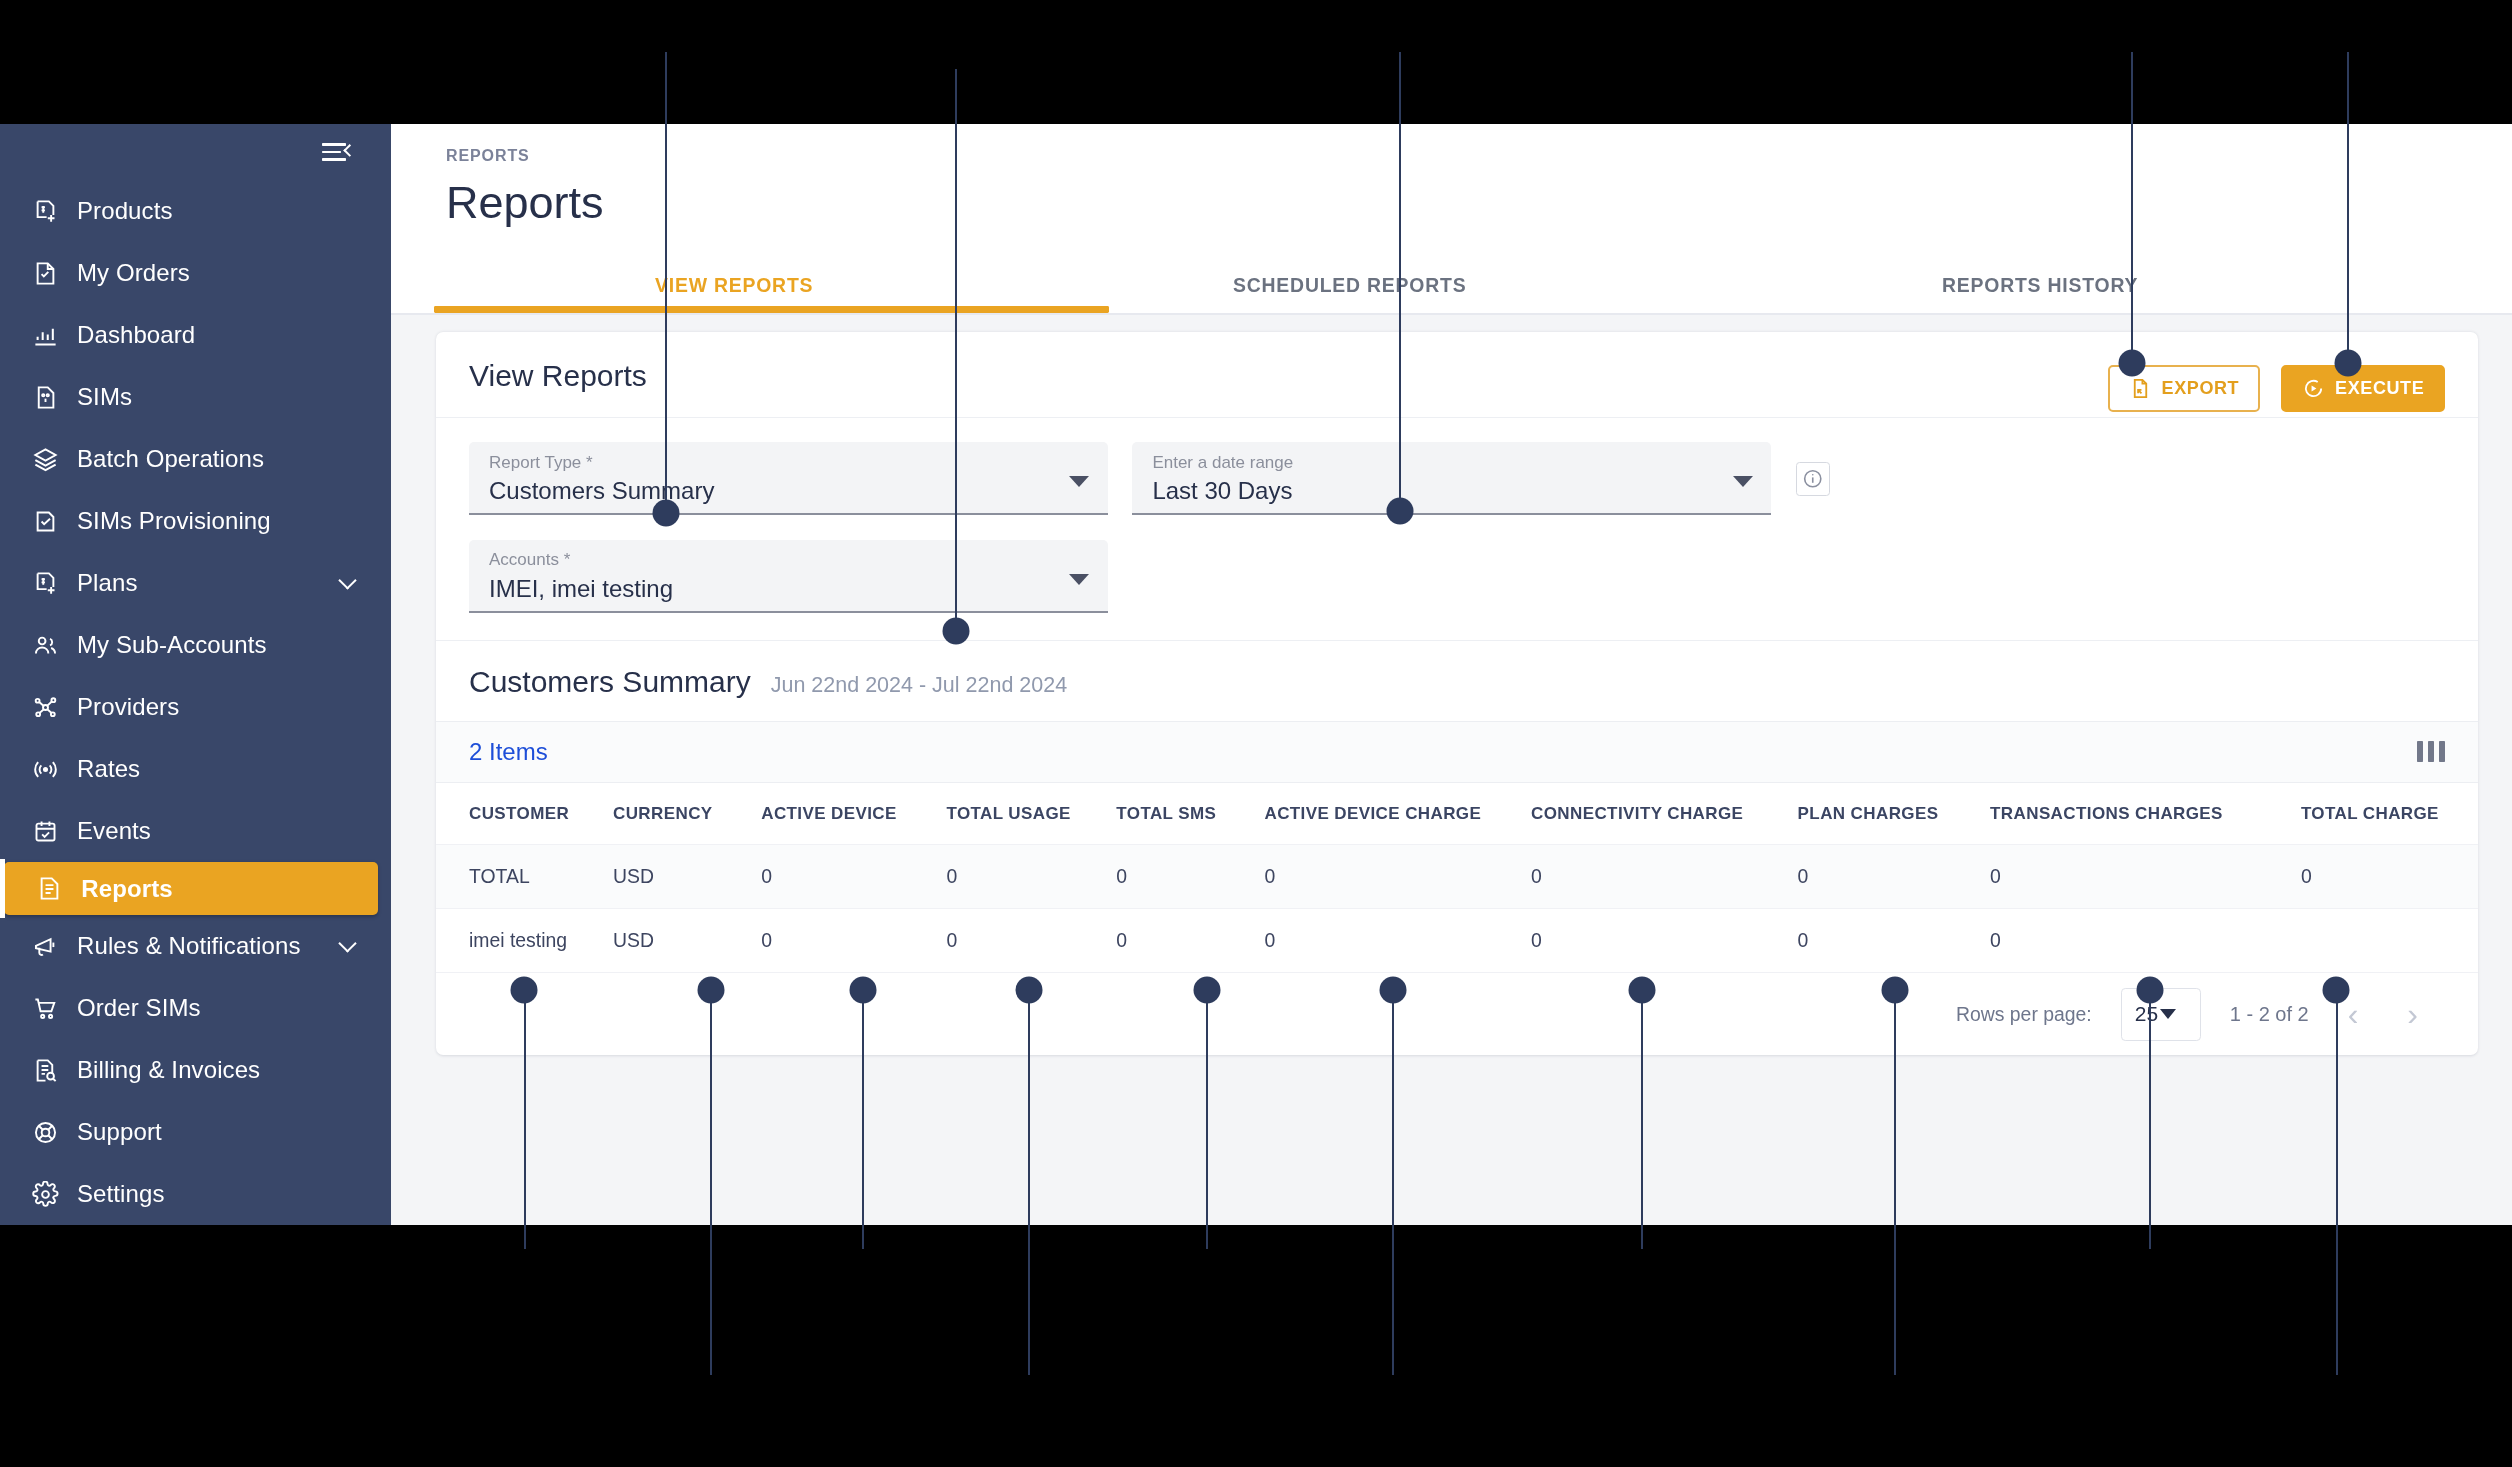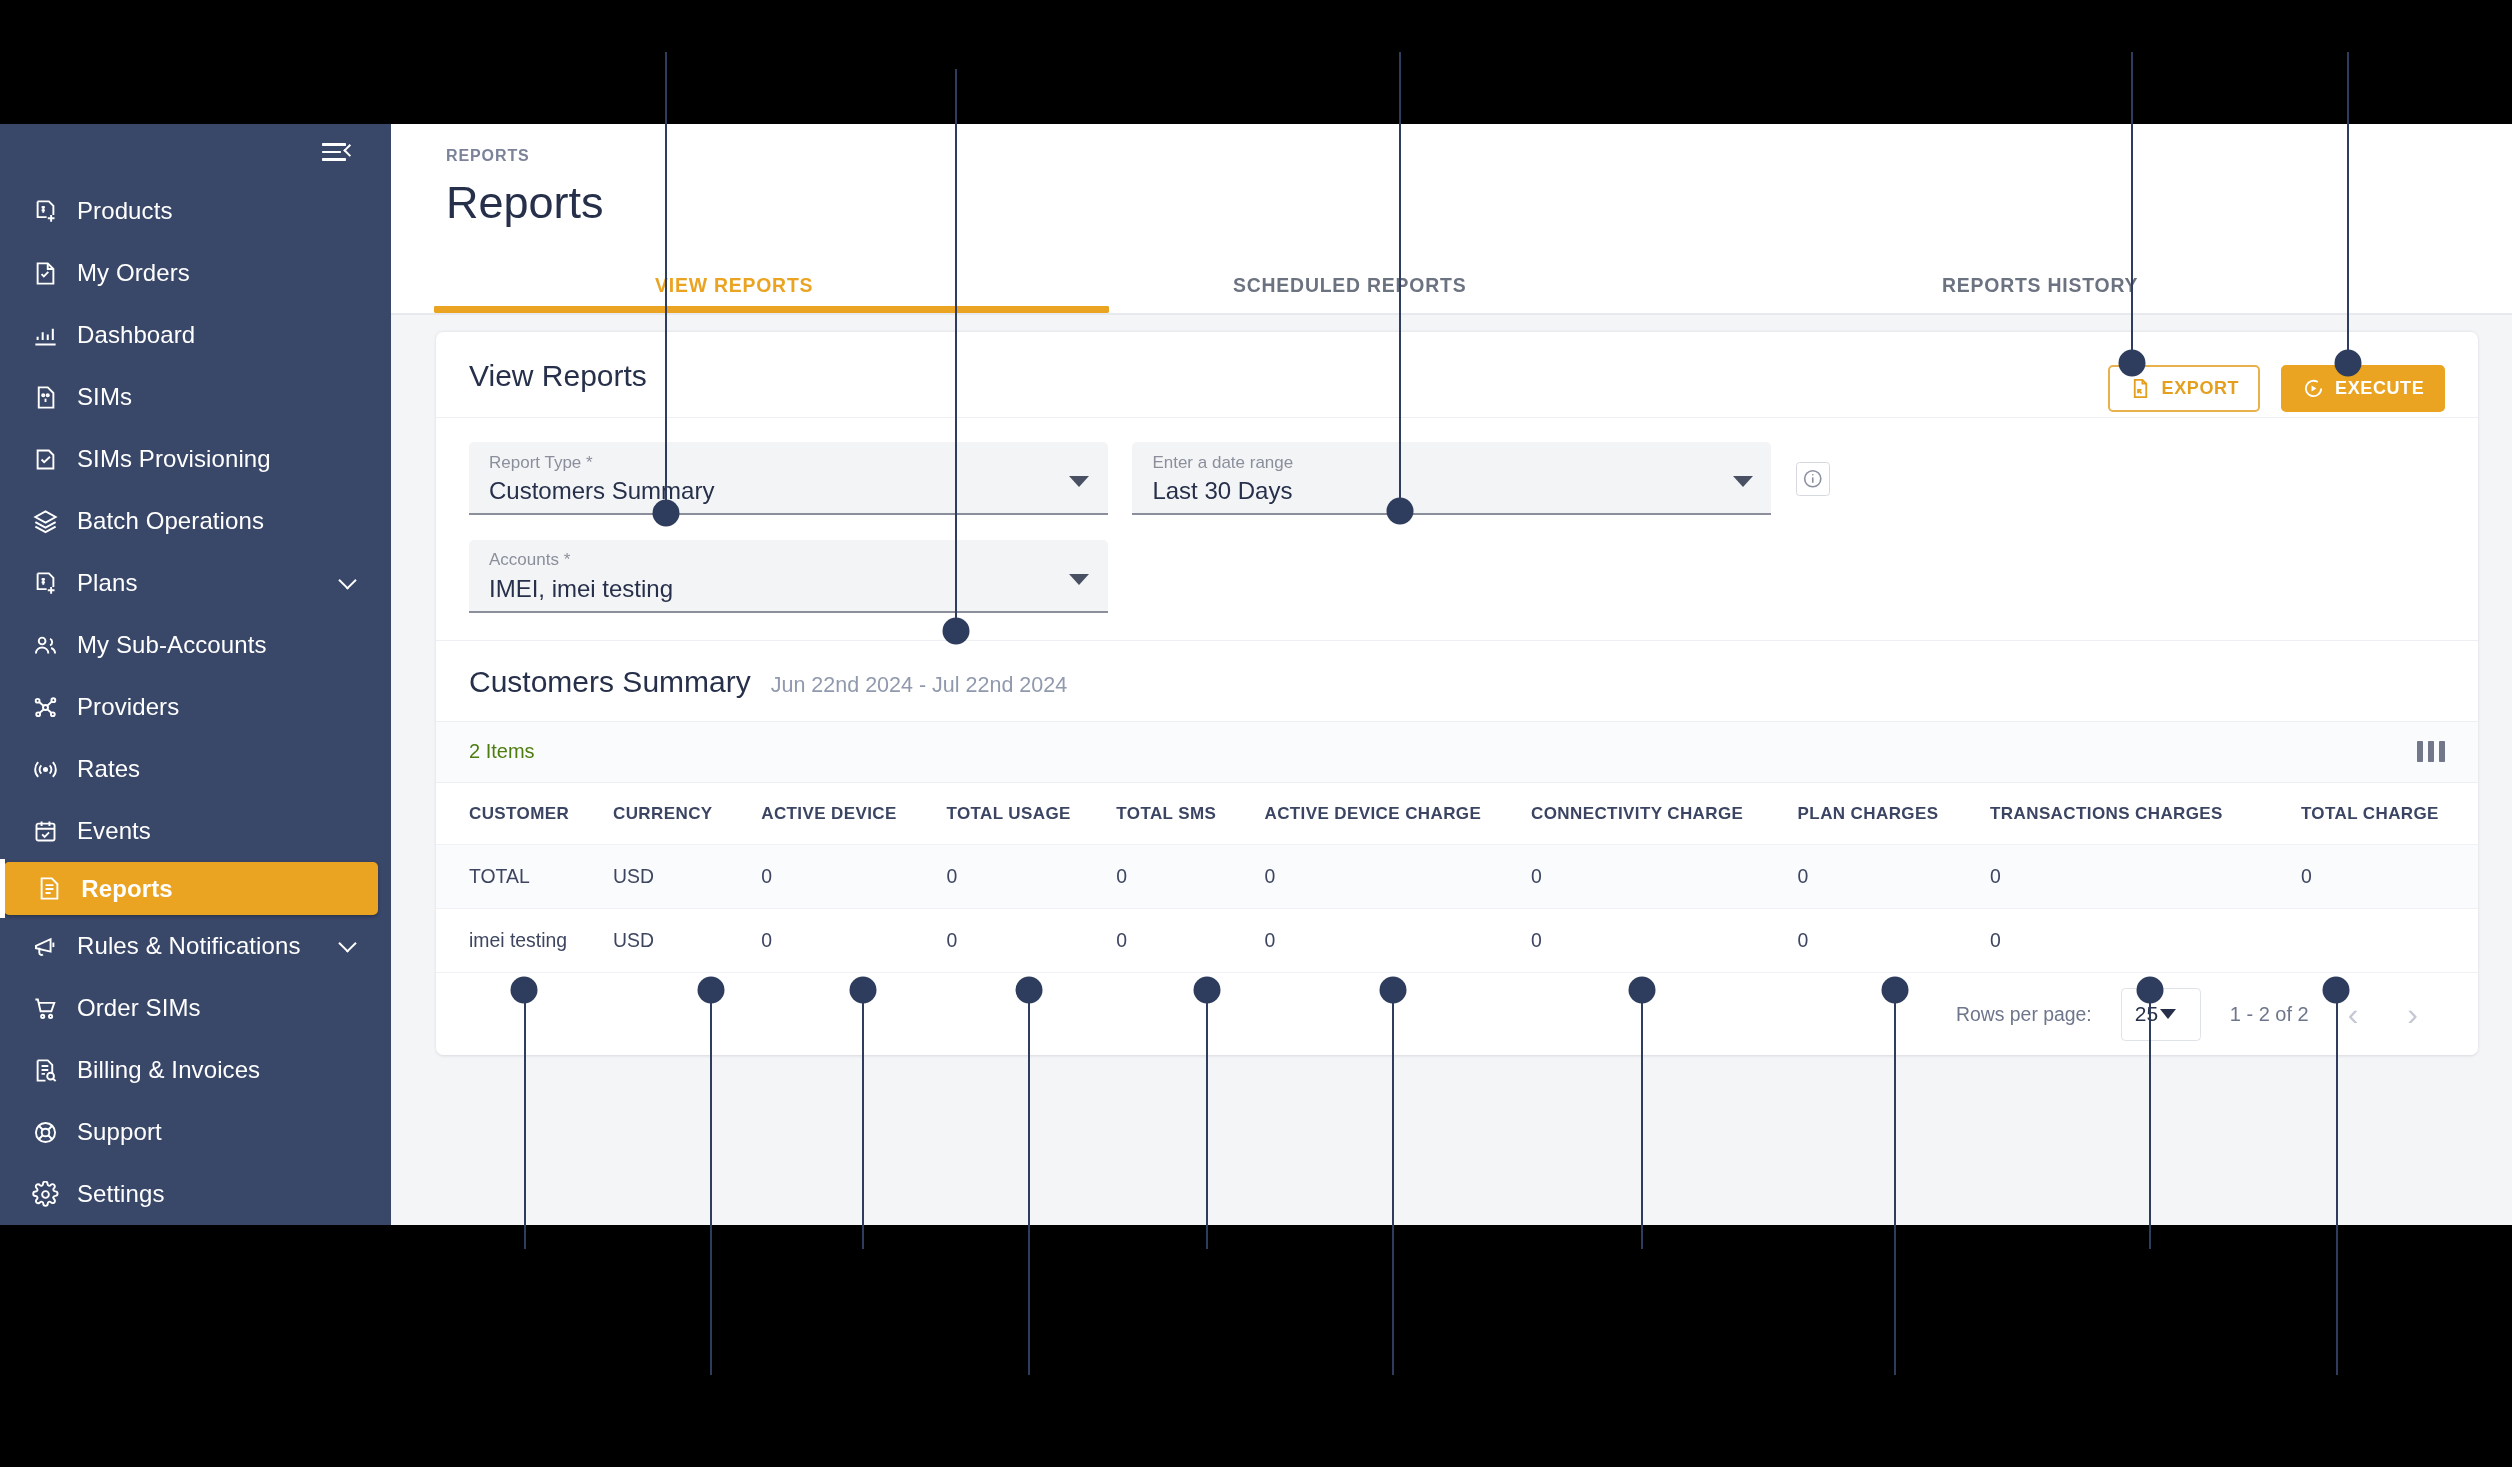--- a/index.html
+++ b/index.html
@@ -138,21 +138,21 @@
   
   .results-head { padding: 24.4px 33px 21.5px 33px; display: flex; align-items: baseline; gap: 20px; border-top: 1.4px solid #edeff3;}
   .results-title { font-size: 30px; color: #27304a; }
   .results-sub { font-size: 21.5px; color: #9099ad; }
 
   .toolbar {
     height: 62px; background: #fafbfc; border-top: 1.4px solid #eceef2; border-bottom: 1.4px solid #eceef2;
     display: flex; align-items: center; justify-content: space-between;
     padding: 0 33px;
   }
-  .items-count { font-size: 20px; color: #4d7c0f; }
+  .items-count { font-size: 24px; color: #1d4ed8; }
   .col-picker { display: flex; gap: 4.3px; cursor: pointer; }
   .col-picker i { width: 6.5px; height: 21.5px; background: #72788a; border-radius: 0.7px; }
 
   table { width: 100%; border-collapse: collapse; table-layout: fixed; }
   thead th {
     font-size: 17px; letter-spacing: 0.4px; color: #3b4563; font-weight: bold;
     text-align: left; padding: 21.5px 0 20px 0; white-space: nowrap;
   }
   tbody td { font-size: 19.4px; color: #3d4560; padding: 20px 0; }
   tbody tr.alt { background: #fafbfc; }
@@ -246,36 +246,36 @@
                 <circle cx="14" cy="10" r="1"></circle>
                 <path d="M12 13v3"></path>
               </svg>
           </span>
           <span class="lbl">SIMs</span>
         </div>
 
         <div class="nav-item">
           <span class="ico">
             <svg viewBox="0 0 24 24" fill="none" stroke="#fff" stroke-width="1.7">
-                <path d="M5 4h10l4 4v12H5z"></path>
-                <path d="M8.5 12l2.3 2.3L16 9.5"></path>
-              </svg>
-          </span>
-          <span class="lbl">SIMs Provisioning</span>
-        </div>
-
-        <div class="nav-item">
-          <span class="ico">
-            <svg viewBox="0 0 24 24" fill="none" stroke="#fff" stroke-width="1.7">
                 <path d="M12 3l9 5-9 5-9-5z"></path>
                 <path d="M3 12.5l9 5 9-5"></path>
                 <path d="M3 16.5l9 5 9-5"></path>
               </svg>
           </span>
           <span class="lbl">Batch Operations</span>
+        </div>
+
+        <div class="nav-item">
+          <span class="ico">
+            <svg viewBox="0 0 24 24" fill="none" stroke="#fff" stroke-width="1.7">
+                <path d="M5 4h10l4 4v12H5z"></path>
+                <path d="M8.5 12l2.3 2.3L16 9.5"></path>
+              </svg>
+          </span>
+          <span class="lbl">SIMs Provisioning</span>
         </div>
 
         <div class="nav-item">
           <span class="ico">
             <svg viewBox="0 0 24 24" fill="none" stroke="#fff" stroke-width="1.7">
                 <path d="M5 3h10l4 4v8"></path>
                 <path d="M5 3v14h8"></path>
                 <path d="M10 7v6M8.5 8.2h3M8.5 11h3"></path>
                 <path d="M17 15v6M14 18h6"></path>
               </svg>

